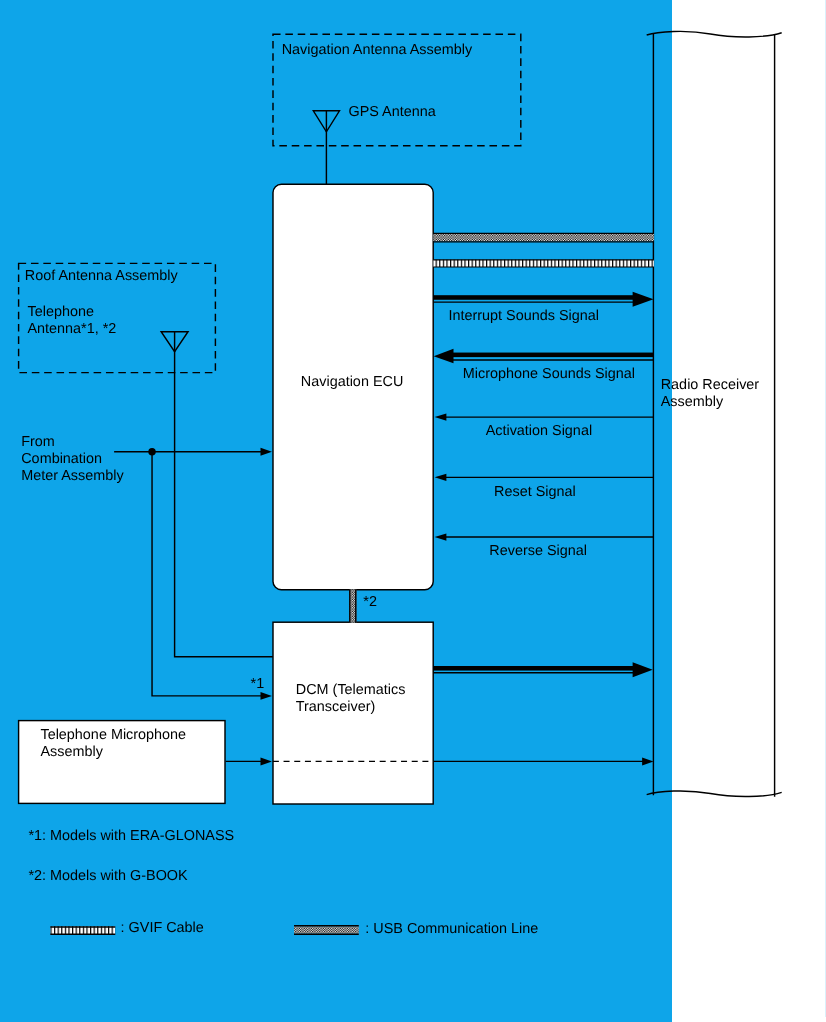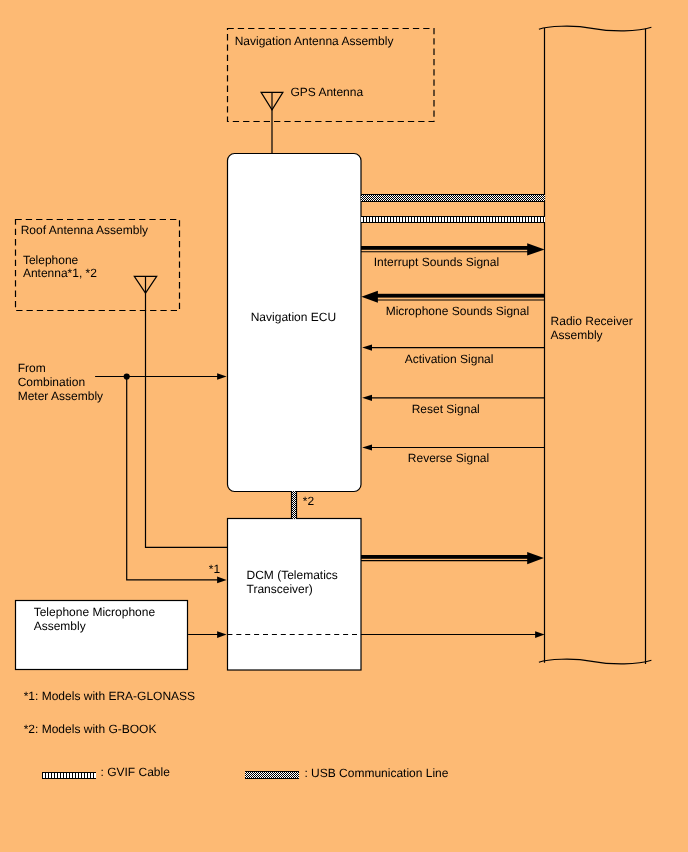--- a/index.html
+++ b/index.html
@@ -1,19 +1,19 @@
 <!DOCTYPE html>
 <html><head>
 <meta charset="utf-8">
 <style>
   html,body{margin:0;padding:0;background:#ffffff;}
   body{width:688px;height:852px;overflow:hidden;
        font-family:"Liberation Sans",sans-serif;
        -webkit-font-smoothing:antialiased;}
-  #root{position:relative;width:688px;height:852px;background:#fdba74;}
+  #root{position:relative;width:560px;height:852px;background:#0ea5e9;}
   svg#diagram{display:block;position:absolute;left:0;top:0;}
   .lbl{font-family:"Liberation Sans",sans-serif;font-size:12px;fill:#000;
         -webkit-font-smoothing:antialiased;text-rendering:geometricPrecision;}
 </style>
 </head>
 <body>
 
 <div id="root">
 <svg id="diagram" width="688" height="852" viewBox="0 0 688 852" xmlns="http://www.w3.org/2000/svg">
   <defs>

